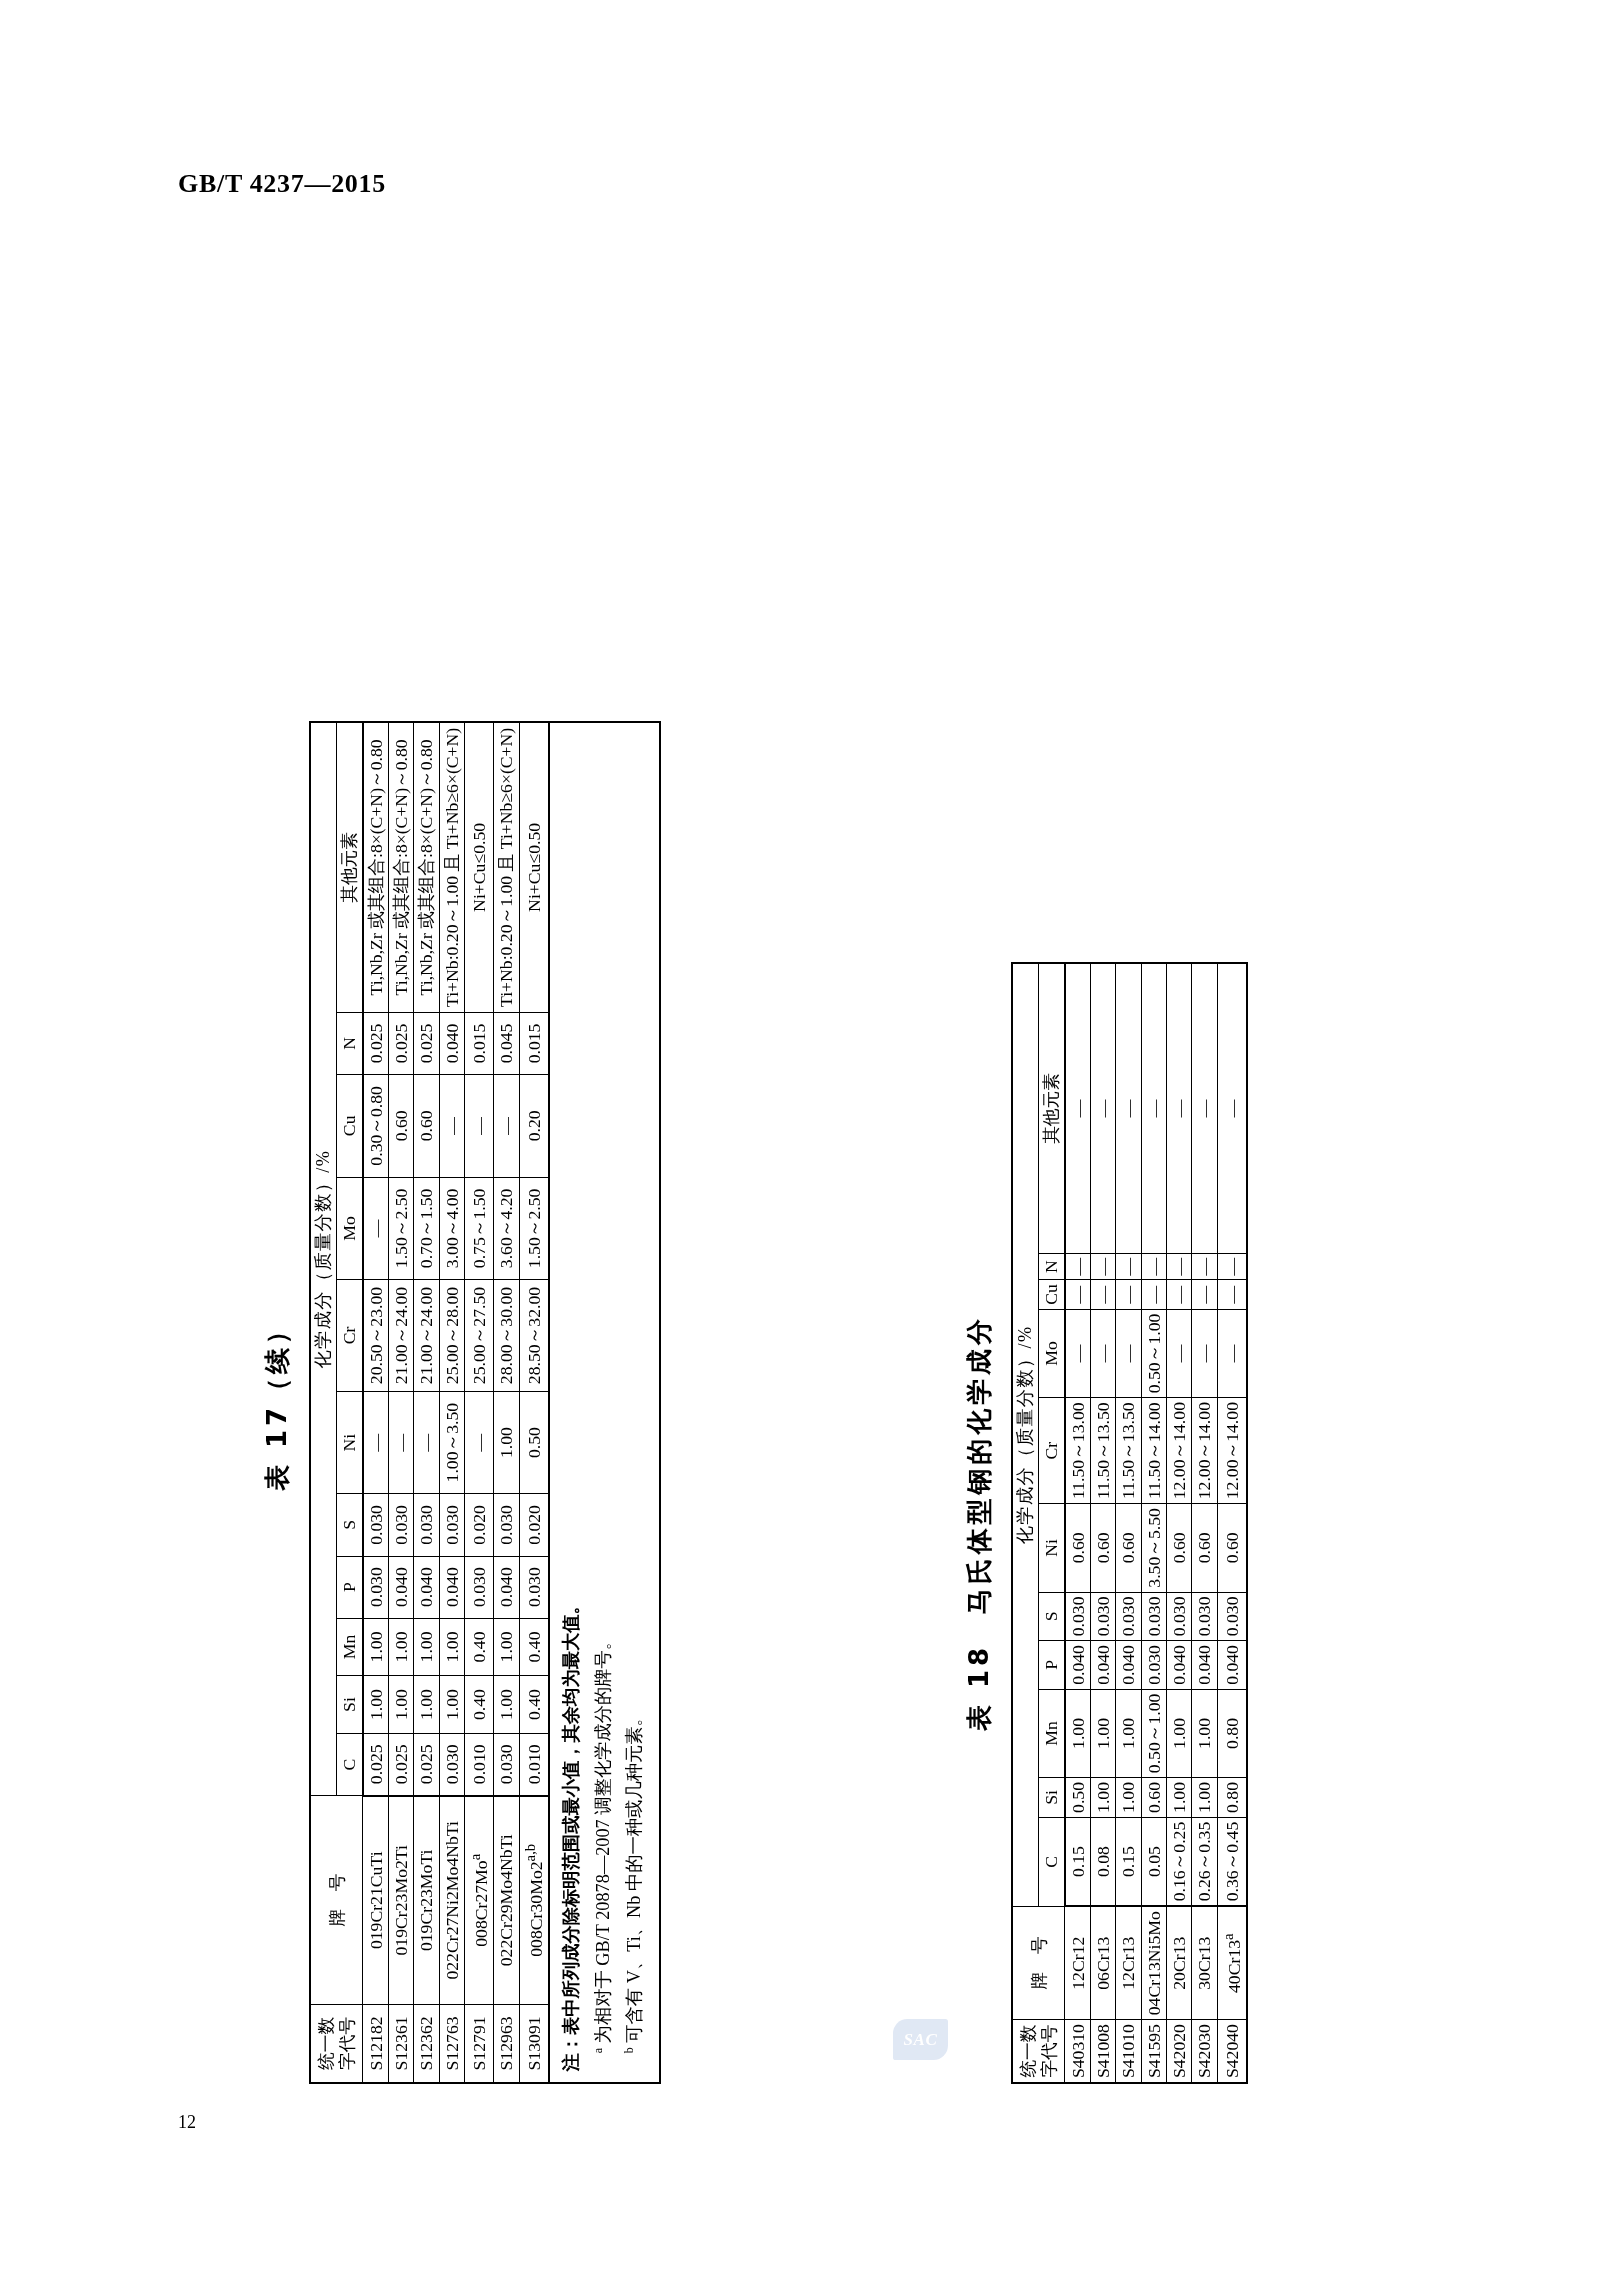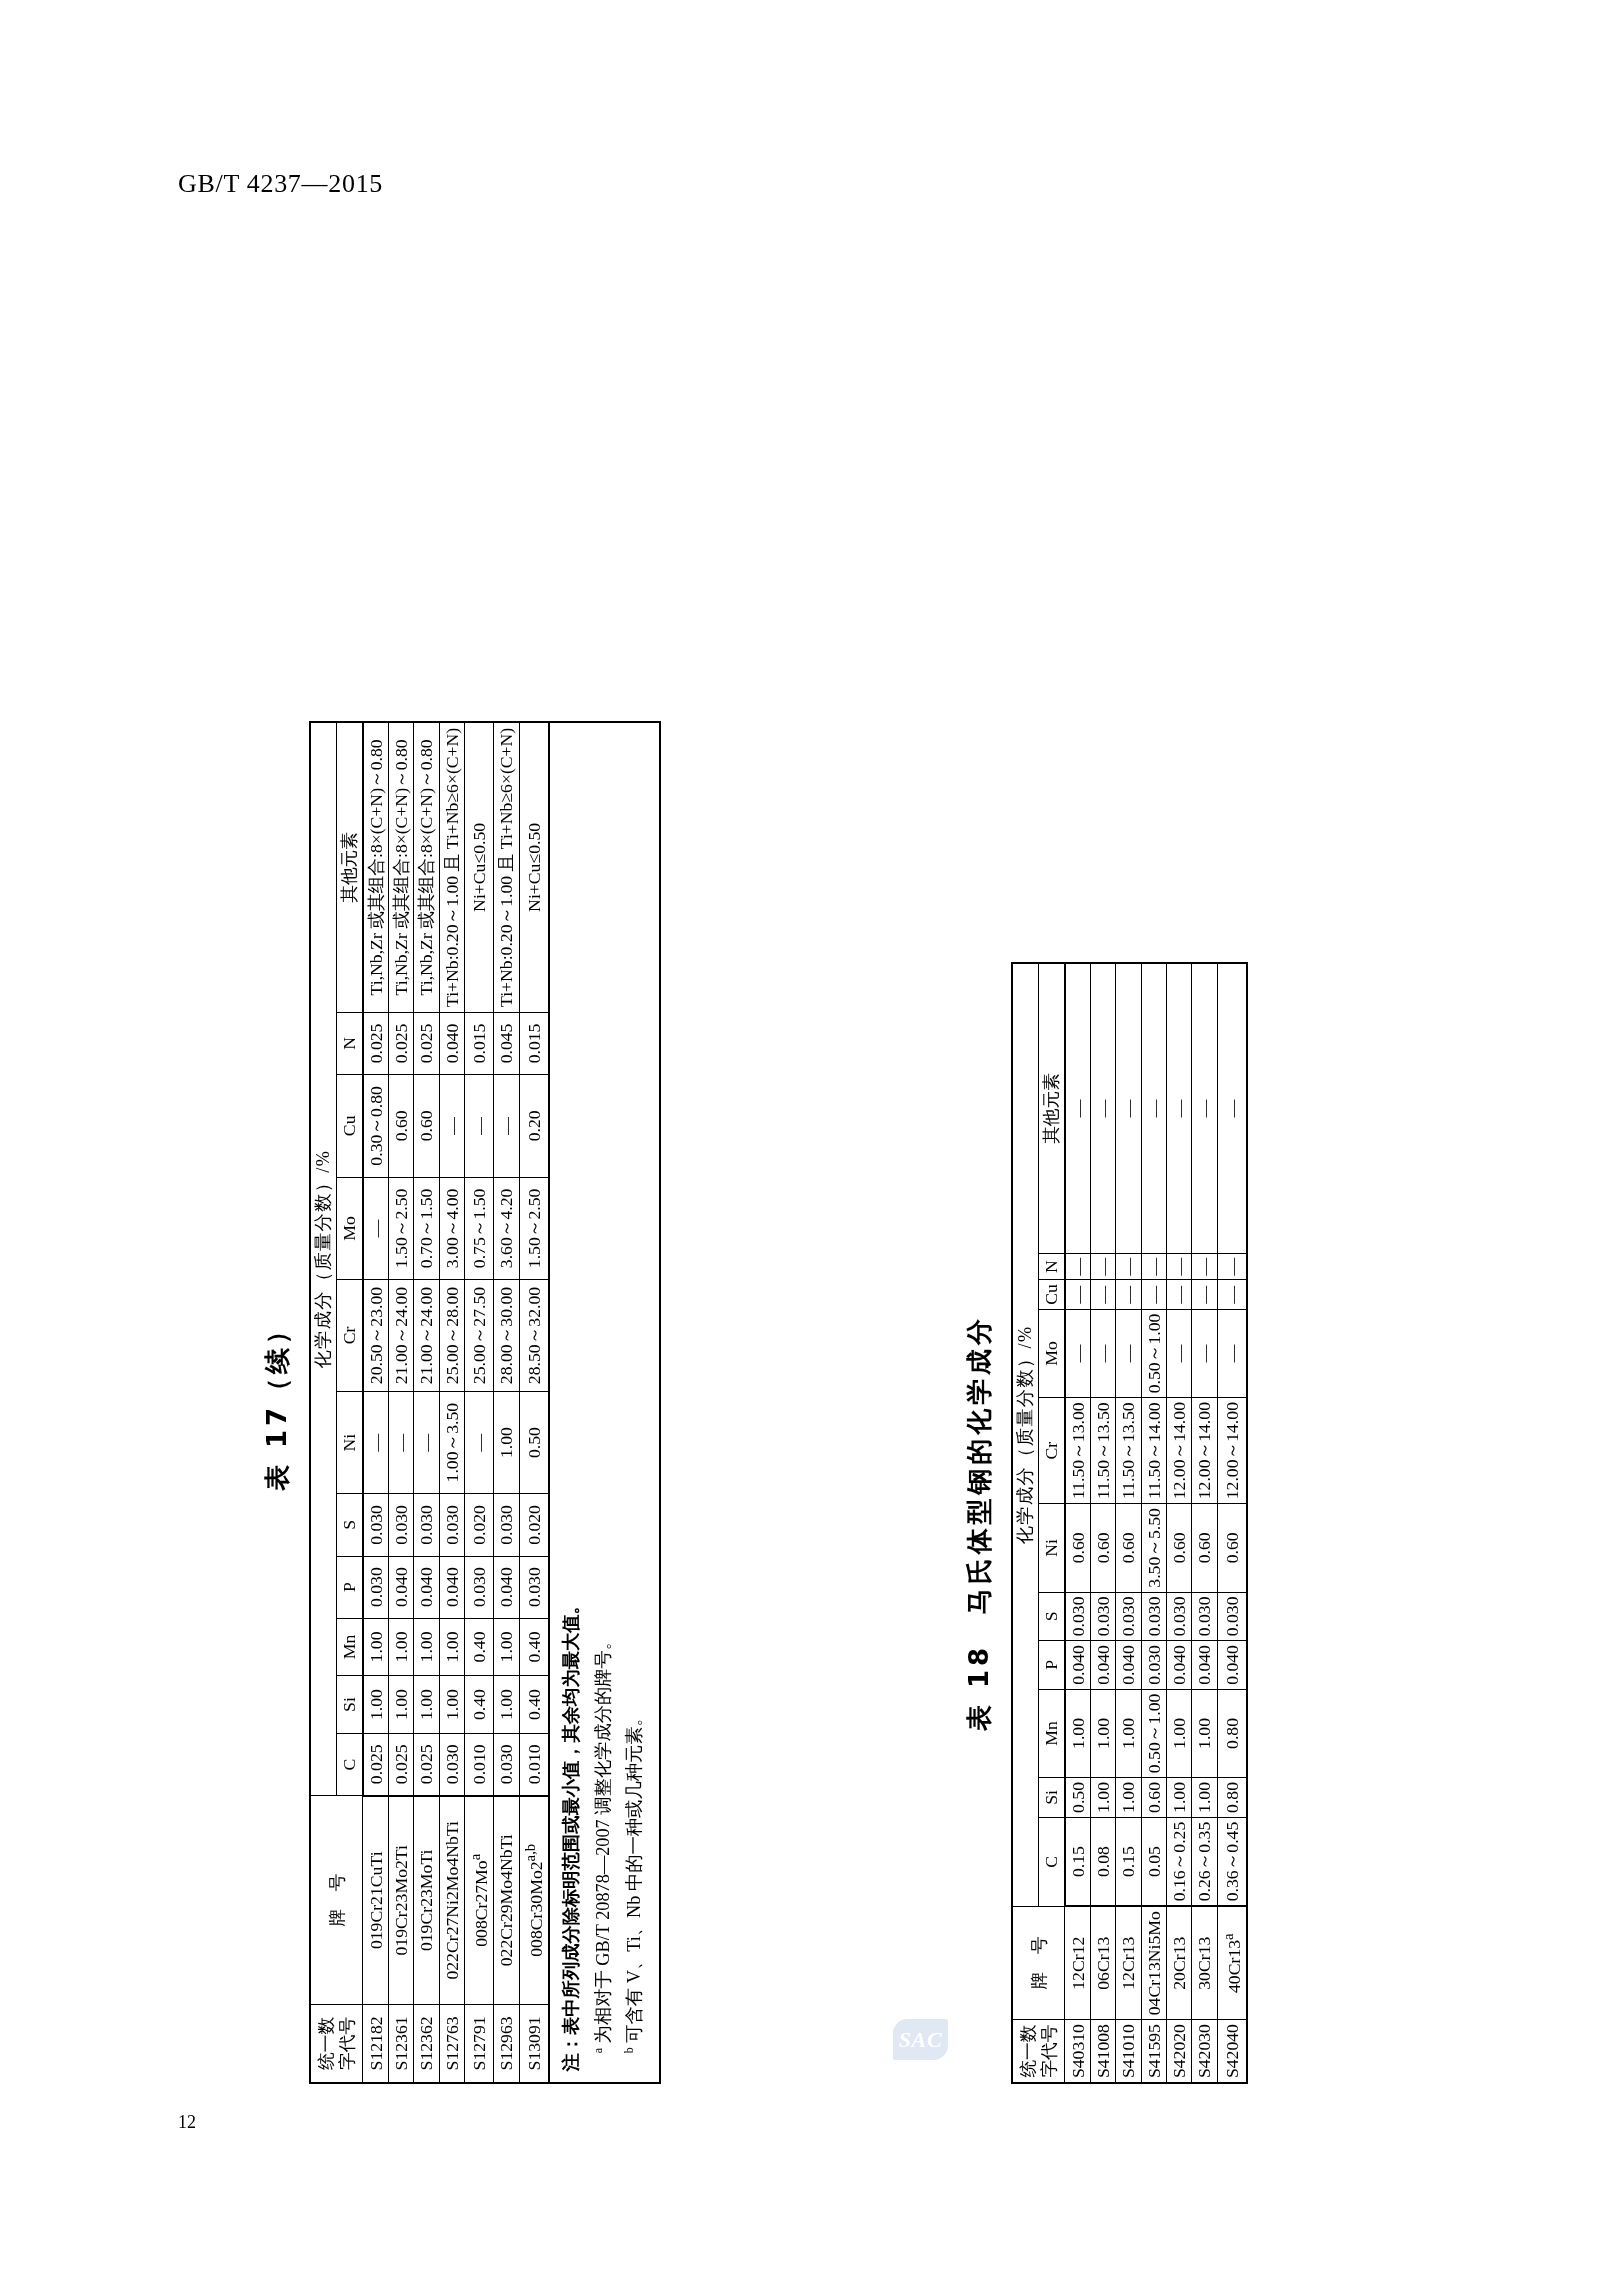--- a/index.html
+++ b/index.html
@@ -9,38 +9,38 @@
     font-family:"Liberation Serif", serif;
     color:#000;
     position:relative;
     overflow:hidden;
   }
 
   
   .runhead{
     position:absolute;left:178px;top:169px;
     font-family:"Liberation Serif", serif;
-    font-weight:normal;font-size:26px;letter-spacing:0.7px;
+    font-weight:bold;font-size:26px;letter-spacing:0.7px;
     white-space:nowrap;
   }
 
   
   .folio{
     position:absolute;left:178px;top:2112px;
     font-size:18px;
   }
 
   
   .sac{
     position:absolute;left:893px;top:2019px;
     width:55px;height:41px;
     background:#dbe4f3;
     border-radius:14.4px 2.6px 14.4px 2.6px;
     display:flex;align-items:center;justify-content:center;
-    color:#fff;font-weight:bold;font-style:italic;font-size:22px;
+    color:#fff;font-weight:bold;font-style:italic;font-size:17px;
     letter-spacing:0.7px;
     opacity:.85;
   }
 
   
   
   .rot-layer{
     position:absolute;
     transform-origin:0 0;
   }

